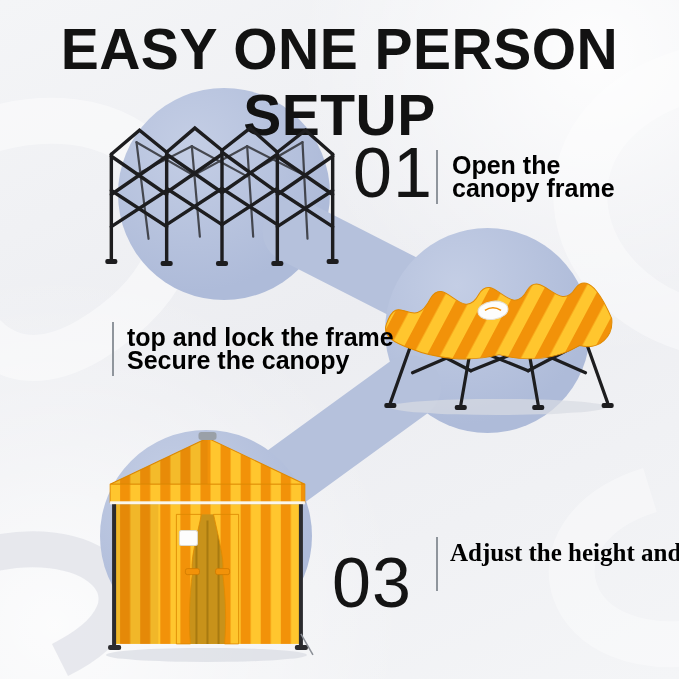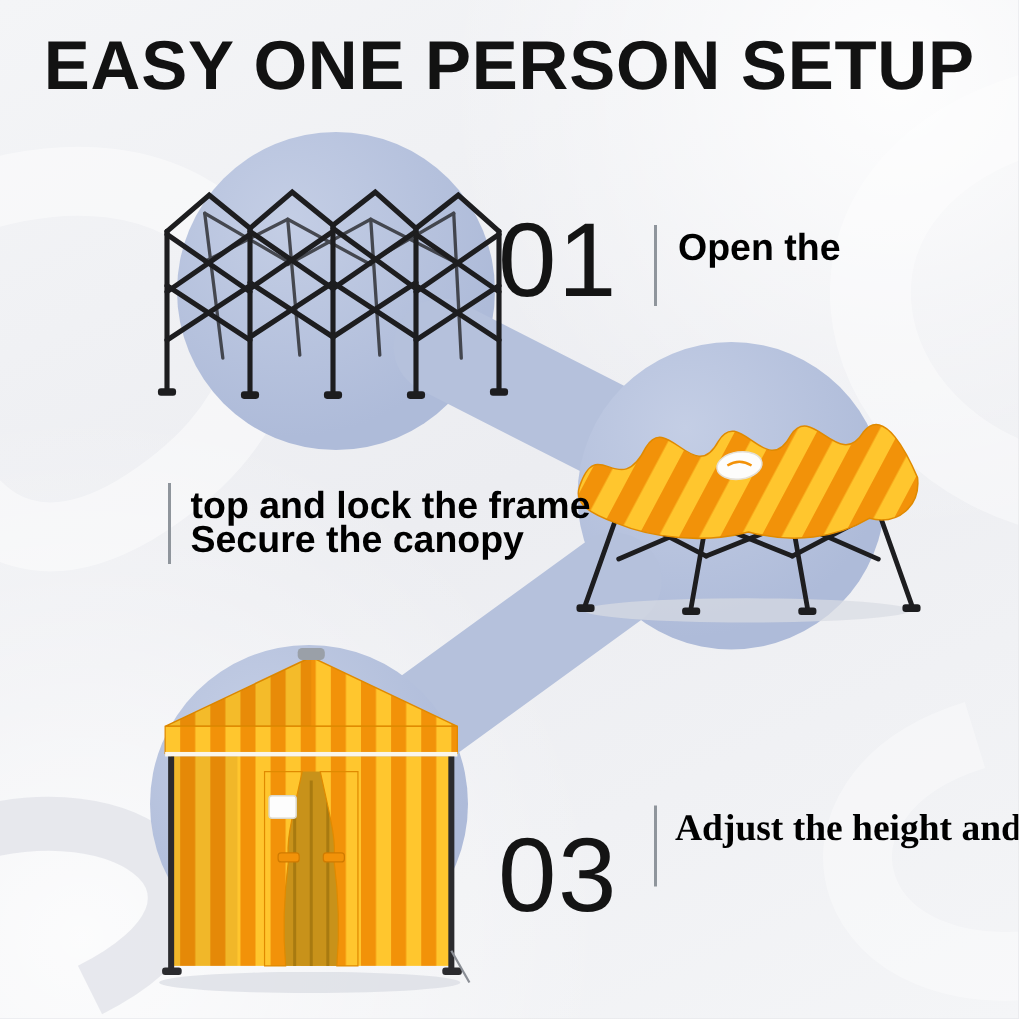--- a/index.html
+++ b/index.html
@@ -12,33 +12,33 @@
       linear-gradient(155deg,#f4f5f7 0%,#ecedf1 48%,#f4f5f7 100%);
   }
   .bg-swirl{position:absolute;left:0;top:0;width:679px;height:679px;}
   .blob,.link{position:absolute;background:#b5c1dc;}
   .blob{border-radius:50%;background:radial-gradient(circle at 35% 28%, #c4cee5 0%, #aebbd9 70%);}
   .link{height:64px;border-radius:32px;}
   .illus{position:absolute;}
   .illus svg{display:block;width:100%;height:100%;}
   .title{
     position:absolute;left:0;top:16px;width:679px;text-align:center;
-    font-size:46px;font-weight:bold;letter-spacing:.5px;color:#121212;
+    font-size:57px;font-weight:bold;letter-spacing:.5px;color:#121212;
   }
   .stepnum{
     position:absolute;font-size:70px;line-height:1;color:#141414;
     font-weight:normal;letter-spacing:1px;
   }
   .divider{position:absolute;width:2px;height:54px;background:#8f959c;}
   .desc{
     position:absolute;font-size:25px;font-weight:bold;color:#000;
     line-height:23px;white-space:nowrap;
   }
   
-  .s1-num{left:332px;top:138px;}
+  .s1-num{left:332px;top:138px;padding-left:21px;}
   .s1-div{left:436px;top:150px;}
   .s1-desc{left:452px;top:154px;}
   
   .s2-num{left:24px;top:310px;}
   .s2-div{left:112px;top:322px;}
   .s2-desc{left:127px;top:326px;}
   
   .s3-num{left:332px;top:548px;}
   .s3-div{left:436px;top:537px;}
   .s3-desc{left:450px;top:541px;font-family:Liberation Serif, serif;}
@@ -121,20 +121,21 @@
         <rect x="174" y="148" width="12" height="5" rx="2"></rect>
         <rect x="229" y="146" width="12" height="5" rx="2"></rect>
       </g>
     </svg>
   </div>
 
   <div class="stepnum s1-num">01</div>
   <div class="divider s1-div"></div>
   <div class="desc s1-desc">
     <span style="display:block">Open the</span>
+    <span style="display:block">canopy frame</span>
   </div>
 
   <div class="illus illus-canopy">
     <svg viewBox="0 0 250 165" aria-hidden="true">
       <defs>
         <pattern id="p2s" width="24" height="24" patternUnits="userSpaceOnUse" patternTransform="rotate(28)">
           <rect width="24" height="24" fill="#ffc62e"></rect>
           <rect width="12" height="24" fill="#f29209"></rect>
         </pattern>
       </defs>

